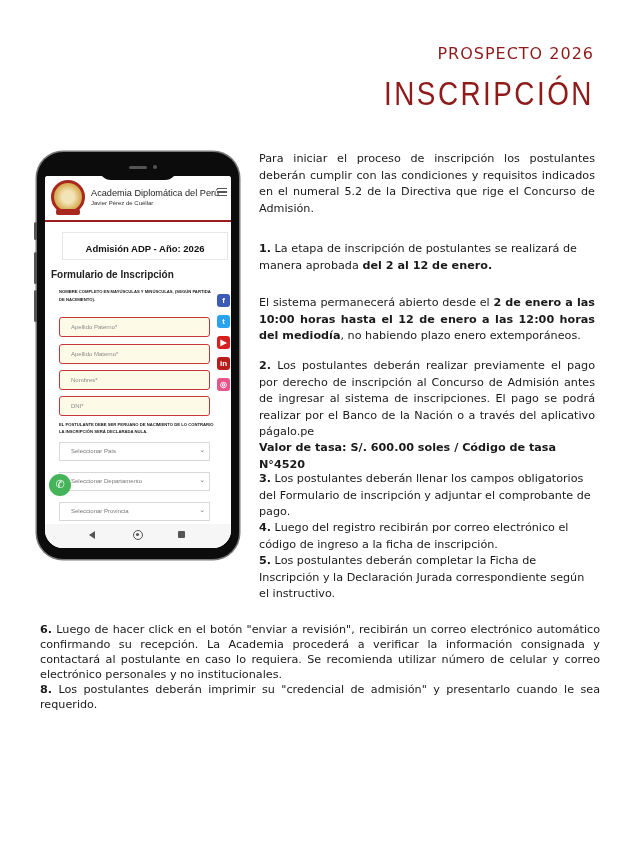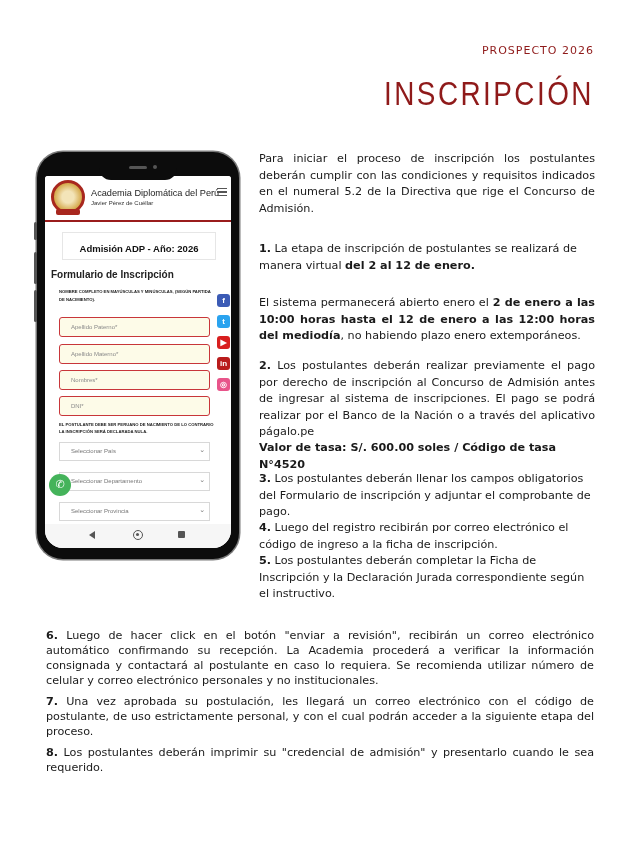--- a/index.html
+++ b/index.html
@@ -1,21 +1,21 @@
 <!DOCTYPE html>
 <html><head>
 <meta charset="utf-8">
 <style>
   * { box-sizing: border-box; margin: 0; padding: 0; }
   html, body { width: 630px; height: 844px; background: #ffffff; overflow: hidden; }
   body { position: relative; font-family: "DejaVu Sans", sans-serif; color: #1a1a1a; }
 
   .subtitle {
     position: absolute; right: 36px; top: 44px;
-    font-family: "DejaVu Sans", sans-serif; font-size: 11px; letter-spacing: 1px;
+    font-family: "DejaVu Sans", sans-serif; font-size: 16px; letter-spacing: 1px;
     color: #8f1a1a;
   }
   .title {
     position: absolute; right: 36px; top: 74px;
     font-family: "Liberation Sans Narrow", "Liberation Sans", sans-serif;
     font-size: 34px; letter-spacing: 3px; color: #8f1a1a;
     transform: scaleX(0.82); transform-origin: right center;
   }
 
   
@@ -37,21 +37,21 @@
   .notch .cam { position: absolute; left: 54px; top: 7px; width: 4px; height: 4px; background: #555; border-radius: 50%; }
 
   .app-header { position: absolute; left: 0; top: 0; width: 186px; height: 46px; border-bottom: 2px solid #9a1c1c; background: #fff; }
   .logo { position: absolute; left: 6px; top: 4px; width: 34px; height: 34px; border-radius: 50%; border: 3px solid #a8271e; background: radial-gradient(circle, #f3e4b8 30%, #d4a84a 70%); }
   .logo-base { position: absolute; left: 11px; top: 33px; width: 24px; height: 6px; background: #a8271e; border-radius: 2px; }
   .academy-name { position: absolute; left: 46px; top: 12px; font-family: "Liberation Sans", sans-serif; font-size: 9.2px; color: #222; white-space: nowrap; }
   .academy-sub { position: absolute; left: 46px; top: 24px; font-family: "Liberation Sans", sans-serif; font-size: 6px; color: #333; white-space: nowrap; }
   .menu-icon { position: absolute; right: 4px; top: 12px; width: 10px; height: 8px; border-top: 1.5px solid #555; border-bottom: 1.5px solid #555; }
   .menu-icon::after { content: ""; position: absolute; left: 0; top: 2px; width: 10px; height: 1.5px; background: #555; }
 
-  .admission-box { position: absolute; left: 17px; top: 56px; width: 154px; height: 28px; border: 1px solid #e6e6e6; text-align: center; padding-top: 10px; font-family: "Liberation Sans", sans-serif; font-weight: bold; font-size: 9.5px; color: #111; }
+  .admission-box { position: absolute; left: 17px; top: 56px; width: 166px; height: 28px; border: 1px solid #e6e6e6; text-align: center; padding-top: 10px; font-family: "Liberation Sans", sans-serif; font-weight: bold; font-size: 9.5px; color: #111; }
 
   .form-title { position: absolute; left: 6px; top: 93px; font-family: "Liberation Sans", sans-serif; font-weight: bold; font-size: 10px; color: #222; }
   .form-note { position: absolute; left: 14px; top: 112px; width: 155px; font-family: "Liberation Sans", sans-serif; font-weight: bold; font-size: 4.2px; line-height: 7.5px; color: #222; text-transform: uppercase; }
 
   .field { position: absolute; left: 14px; width: 151px; height: 20px; background: #fdfbe8; border: 1.3px solid #c8363a; border-radius: 3px; font-family: "Liberation Sans", sans-serif; font-size: 6px; color: #8a8a8a; padding: 6px 0 0 11px; }
   .select { position: absolute; left: 14px; width: 151px; height: 19px; background: #fff; border: 1px solid #d8d8d8; font-family: "Liberation Sans", sans-serif; font-size: 6px; color: #777; padding: 5px 0 0 11px; }
   .select .chev { position: absolute; right: 4px; top: 3px; font-size: 7px; color: #777; }
 
   .warn { position: absolute; left: 14px; top: 246px; width: 158px; font-family: "Liberation Sans", sans-serif; font-weight: bold; font-size: 4.2px; line-height: 6.5px; color: #222; }
 
@@ -63,21 +63,21 @@
   .nav-home { position: absolute; left: 88px; top: 6px; width: 10px; height: 10px; border-radius: 50%; border: 1.5px solid #555; }
   .nav-home::after { content: ""; position: absolute; left: 2px; top: 2px; width: 3px; height: 3px; border-radius: 50%; background: #555; }
   .nav-recent { position: absolute; left: 133px; top: 7px; width: 7px; height: 7px; background: #555; border-radius: 1px; }
 
   
   .rtext { position: absolute; left: 259px; width: 336px; font-family: "DejaVu Sans", sans-serif; font-size: 11.2px; line-height: 16.5px; color: #1a1a1a; }
   .rtext.justify { text-align: justify; }
   .rtext b { font-weight: bold; }
 
   .btext { position: absolute; left: 40px; width: 560px; font-family: "DejaVu Sans", sans-serif; font-size: 11.2px; line-height: 15px; color: #1a1a1a; text-align: justify; }
-  .btext p { margin: 6px; }
+  .btext p { margin: 0; }
 </style>
 </head>
 <body>
 
 <div class="subtitle">PROSPECTO 2026</div>
 <div class="title">INSCRIPCIÓN</div>
 
 <div class="phone">
   <div class="side-btn" style="top:70px;height:18px"></div>
   <div class="side-btn" style="top:100px;height:32px"></div>
@@ -133,25 +133,25 @@
       <div class="nav-back"></div>
       <div class="nav-home"></div>
       <div class="nav-recent"></div>
     </div>
   </div>
 </div>
 
 <div class="rtext justify" style="top:151px">Para iniciar el proceso de inscripción los postulantes deberán cumplir con las condiciones y requisitos indicados en el numeral 5.2 de la Directiva que rige el Concurso de Admisión.</div>
 
 <div class="rtext" style="top:241px">
-  <b>1.</b><span> La etapa de inscripción de postulantes se realizará de manera virtual </span><b>del 2 al 12 de enero.</b>
+  <b>1.</b><span> La etapa de inscripción de postulantes se realizará de manera aprobada </span><b>del 2 al 12 de enero.</b>
 </div>
 
 <div class="rtext justify" style="top:295px">
-  <span>El sistema permanecerá abierto enero el </span><b>2 de enero a las 10:00 horas hasta el 12 de enero a las 12:00 horas del mediodía</b><span>, no habiendo plazo enero extemporáneos.</span>
+  <span>El sistema permanecerá abierto desde el </span><b>2 de enero a las 10:00 horas hasta el 12 de enero a las 12:00 horas del mediodía</b><span>, no habiendo plazo enero extemporáneos.</span>
 </div>
 
 <div class="rtext justify" style="top:358px">
   <b>2.</b><span> Los postulantes deberán realizar previamente el pago por derecho de inscripción al Concurso de Admisión antes de ingresar al sistema de inscripciones. El pago se podrá realizar por el Banco de la Nación o a través del aplicativo págalo.pe</span>
 </div>
 
 <div class="rtext" style="top:440px">
   <b>Valor de tasa: S/. 600.00 soles / Código de tasa N°4520</b>
 </div>
 
@@ -162,15 +162,14 @@
 <div class="rtext" style="top:520px">
   <b>4.</b><span> Luego del registro recibirán por correo electrónico el código de ingreso a la ficha de inscripción.</span>
 </div>
 
 <div class="rtext" style="top:553px">
   <b>5.</b><span> Los postulantes deberán completar la Ficha de Inscripción y la Declaración Jurada correspondiente según el instructivo.</span>
 </div>
 
 <div class="btext" style="top:622px">
   <p><b>6.</b><span> Luego de hacer click en el botón "enviar a revisión", recibirán un correo electrónico automático confirmando su recepción. La Academia procederá a verificar la información consignada y contactará al postulante en caso lo requiera. Se recomienda utilizar número de celular y correo electrónico personales y no institucionales.</span></p>
-  <p><b>7.</b><span> Una vez aprobada su postulación, les llegará un correo electrónico con el código de postulante, de uso estrictamente personal, y con el cual podrán acceder a la siguiente etapa del proceso.</span></p>
   <p><b>8.</b><span> Los postulantes deberán imprimir su "credencial de admisión" y presentarlo cuando le sea requerido.</span></p>
 </div>
 
 </body></html>

